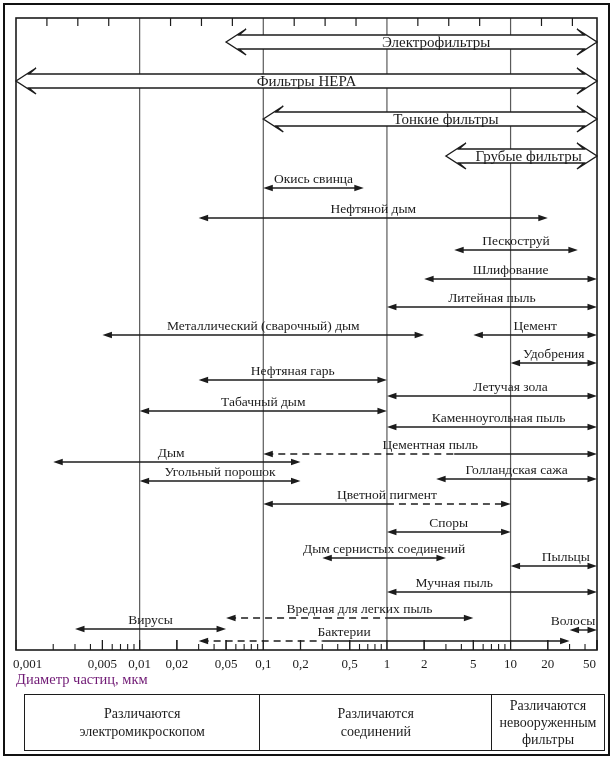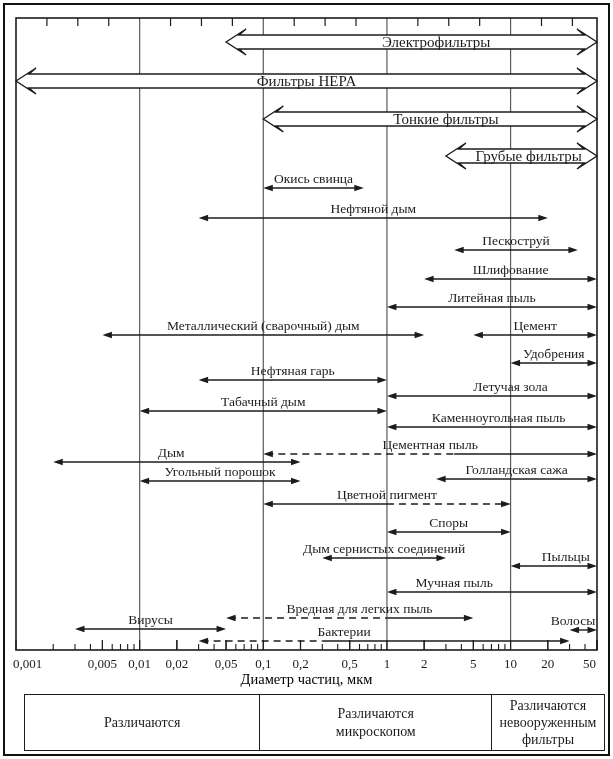--- a/index.html
+++ b/index.html
@@ -3,22 +3,22 @@
 <meta charset="utf-8">
 <style>
   html,body{margin:0;padding:0;background:#e8e8e8;}
   .stage{
     position:relative;width:613px;height:759px;background:#ffffff;
     font-family:"Liberation Serif","DejaVu Serif",serif;color:#1c1c1c;overflow:hidden;
   }
   .frame{position:absolute;left:3px;top:3px;right:3px;bottom:3px;border:2.5px solid #111;pointer-events:none;}
   svg{position:absolute;left:0;top:0;}
   .axis-title{
-    position:absolute;left:16px;top:671px;width:581px;text-align:center;
-    font-size:14.5px;color:#000000;
+    position:absolute;left:16px;top:671px;width:581px;
+    font-size:14.5px;color:#701a75;
   }
   .legend-table{
     position:absolute;left:24px;top:694px;width:581px;height:57px;
     border:1.5px solid #1c1c1c;box-sizing:border-box;display:flex;
   }
   .legend-cell{
     display:flex;flex-direction:column;align-items:center;justify-content:center;
     font-size:14px;line-height:1.22;text-align:center;box-sizing:border-box;
   }
   .legend-cell + .legend-cell{border-left:1.5px solid #1c1c1c;}
@@ -226,24 +226,25 @@
       <line x1="322.2814718255451" y1="641" x2="566.5697071042878" y2="641" stroke="#1c1c1c" stroke-width="1.4"></line>
       <polygon points="198.63735418617375,641 208.13735418617375,637.7 208.13735418617375,644.3" fill="#1c1c1c"></polygon>
       <polygon points="569.5697071042878,641 560.0697071042878,637.7 560.0697071042878,644.3" fill="#1c1c1c"></polygon>
       <text x="344.0541201754907" y="636" text-anchor="middle" font-size="13.5" font-family="&quot;Liberation Serif&quot;,&quot;DejaVu Serif&quot;,serif">Бактерии</text>
     </svg>
   <div class="frame"></div>
   <div class="axis-title">Диаметр частиц, мкм</div>
   <div class="legend-table">
     <div class="legend-cell">
         <div>Различаются</div>
+        <div>электромикроскопом</div>
       </div>
     <div class="legend-cell">
         <div>Различаются</div>
-        <div>микроскопом</div>
+        <div>соединений</div>
       </div>
     <div class="legend-cell">
         <div>Различаются</div>
         <div>невооруженным</div>
         <div>фильтры</div>
       </div>
   </div>
 </div>
 
 </body></html>

